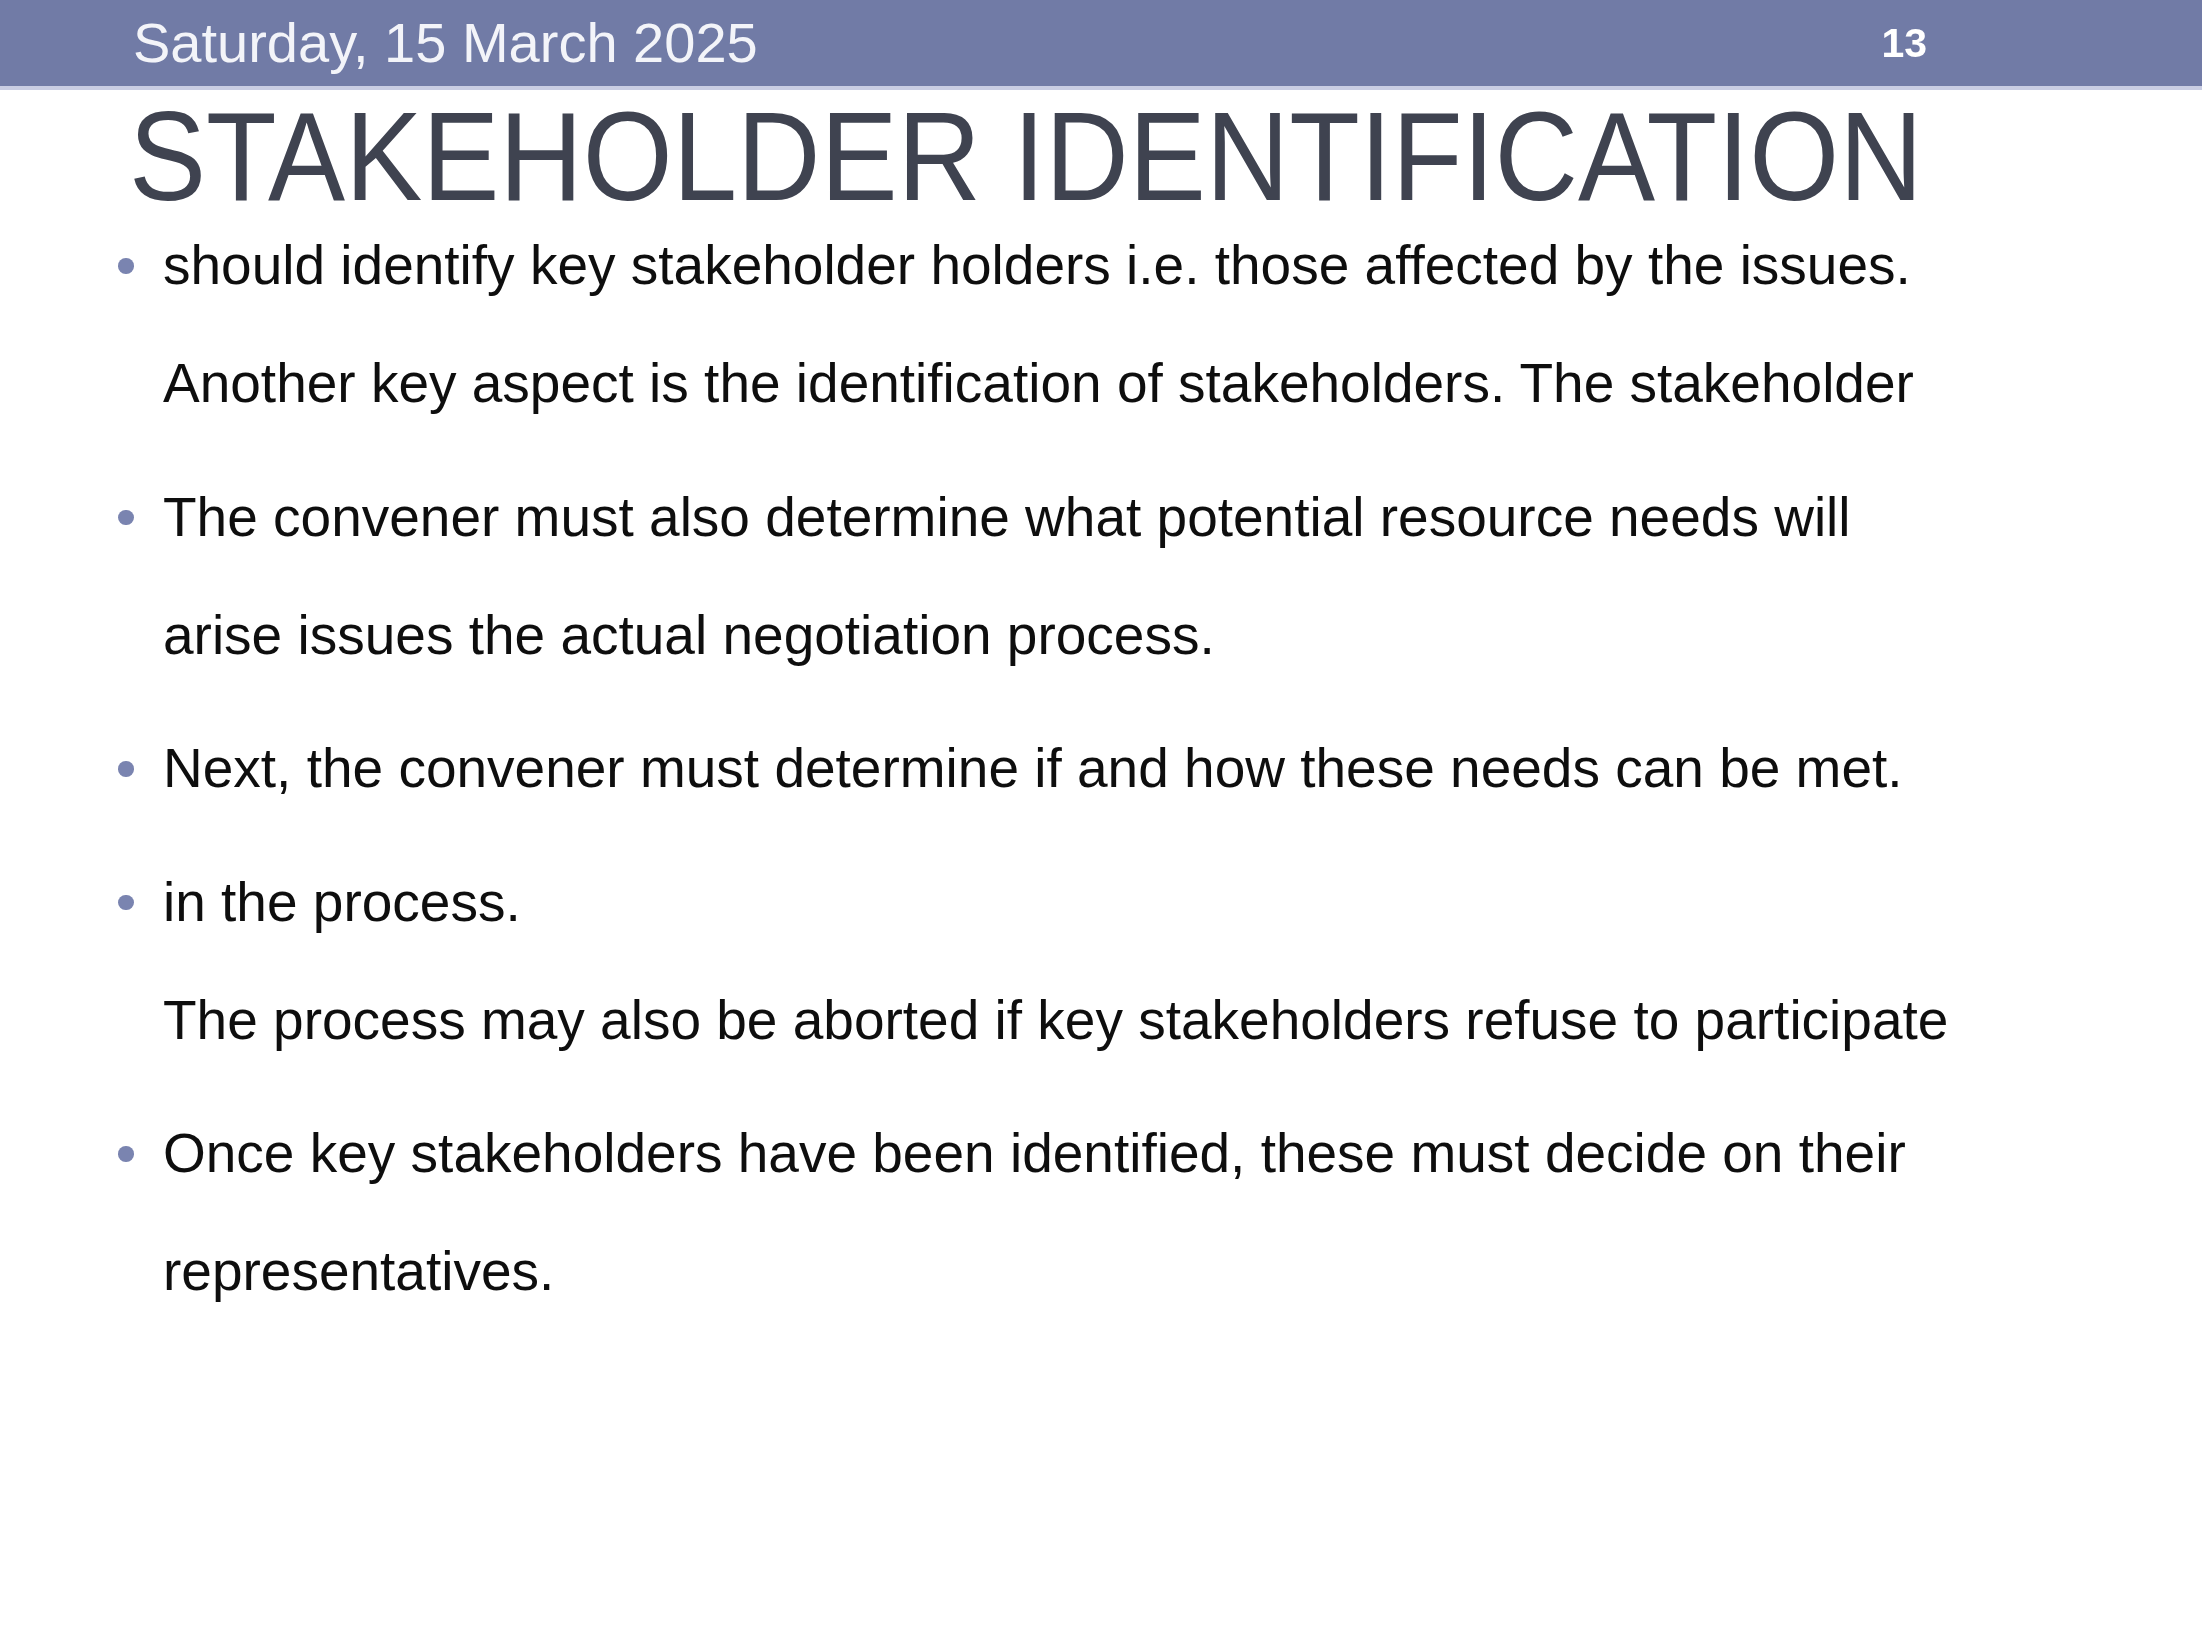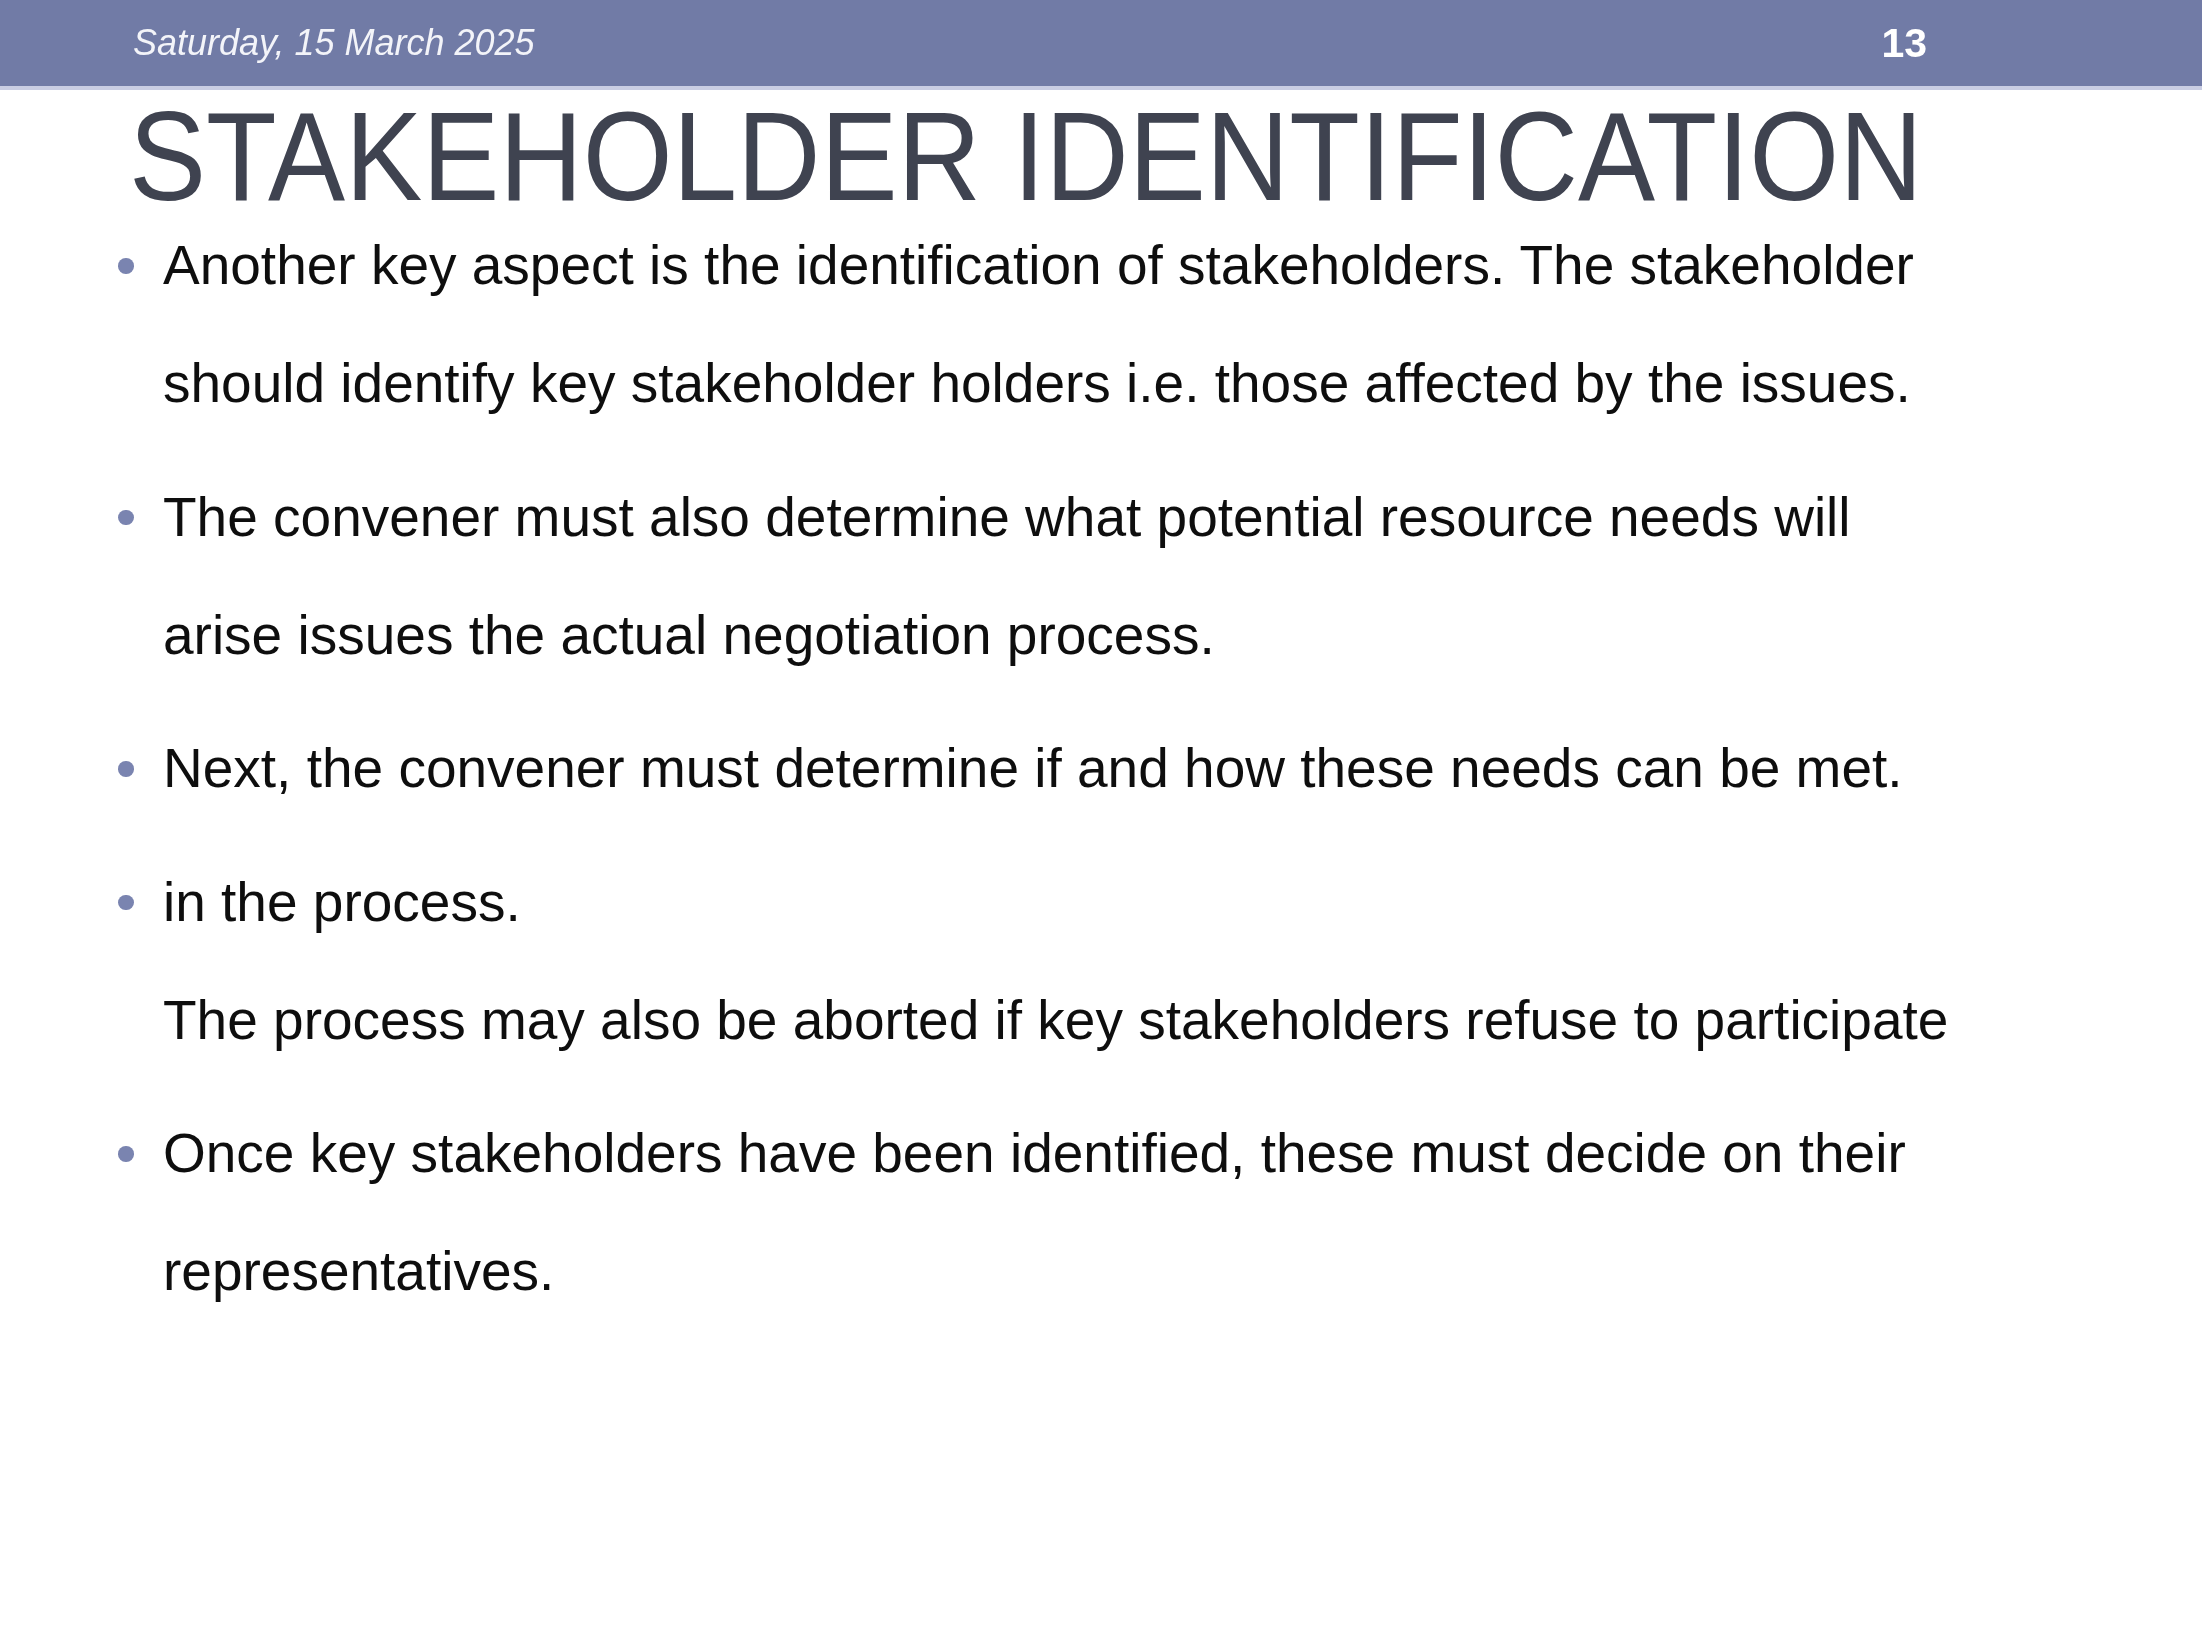--- a/index.html
+++ b/index.html
@@ -22,24 +22,23 @@
     width: 100%;
     height: 86px;
     background: var(--bar-color, #717BA6);
     border-bottom: 4.3px solid var(--bar-edge-color, #C9CDE3);
   }
   .header-date {
     position: absolute;
     left: 133px;
     top: 0;
     line-height: 86px;
-    font-size: 36px;
+    font-size: 56px;
     color: var(--date-color, #F3F4F9);
     white-space: nowrap;
-    font-style: italic;
   }
   .page-number {
     position: absolute;
     left: 1841px;
     top: 0;
     width: 86px;
     text-align: right;
     line-height: 86px;
     font-size: 41px;
     font-weight: 700;
@@ -98,22 +97,22 @@
 
   <div class="header-bar">
     <span class="header-date">Saturday, 15 March 2025</span>
     <span class="page-number">13</span>
   </div>
 
   <h1 class="slide-title">STAKEHOLDER IDENTIFICATION</h1>
 
   <ul class="bullets">
       <li>
+        <span class="line">should identify key stakeholder holders i.e. those affected by the issues.</span>
         <span class="line">Another key aspect is the identification of stakeholders. The stakeholder</span>
-        <span class="line">should identify key stakeholder holders i.e. those affected by the issues.</span>
       </li>
       <li>
         <span class="line">The convener must also determine what potential resource needs will</span>
         <span class="line">arise issues the actual negotiation process.</span>
       </li>
       <li>
         <span class="line">Next, the convener must determine if and how these needs can be met.</span>
       </li>
       <li>
         <span class="line">in the process.</span>

